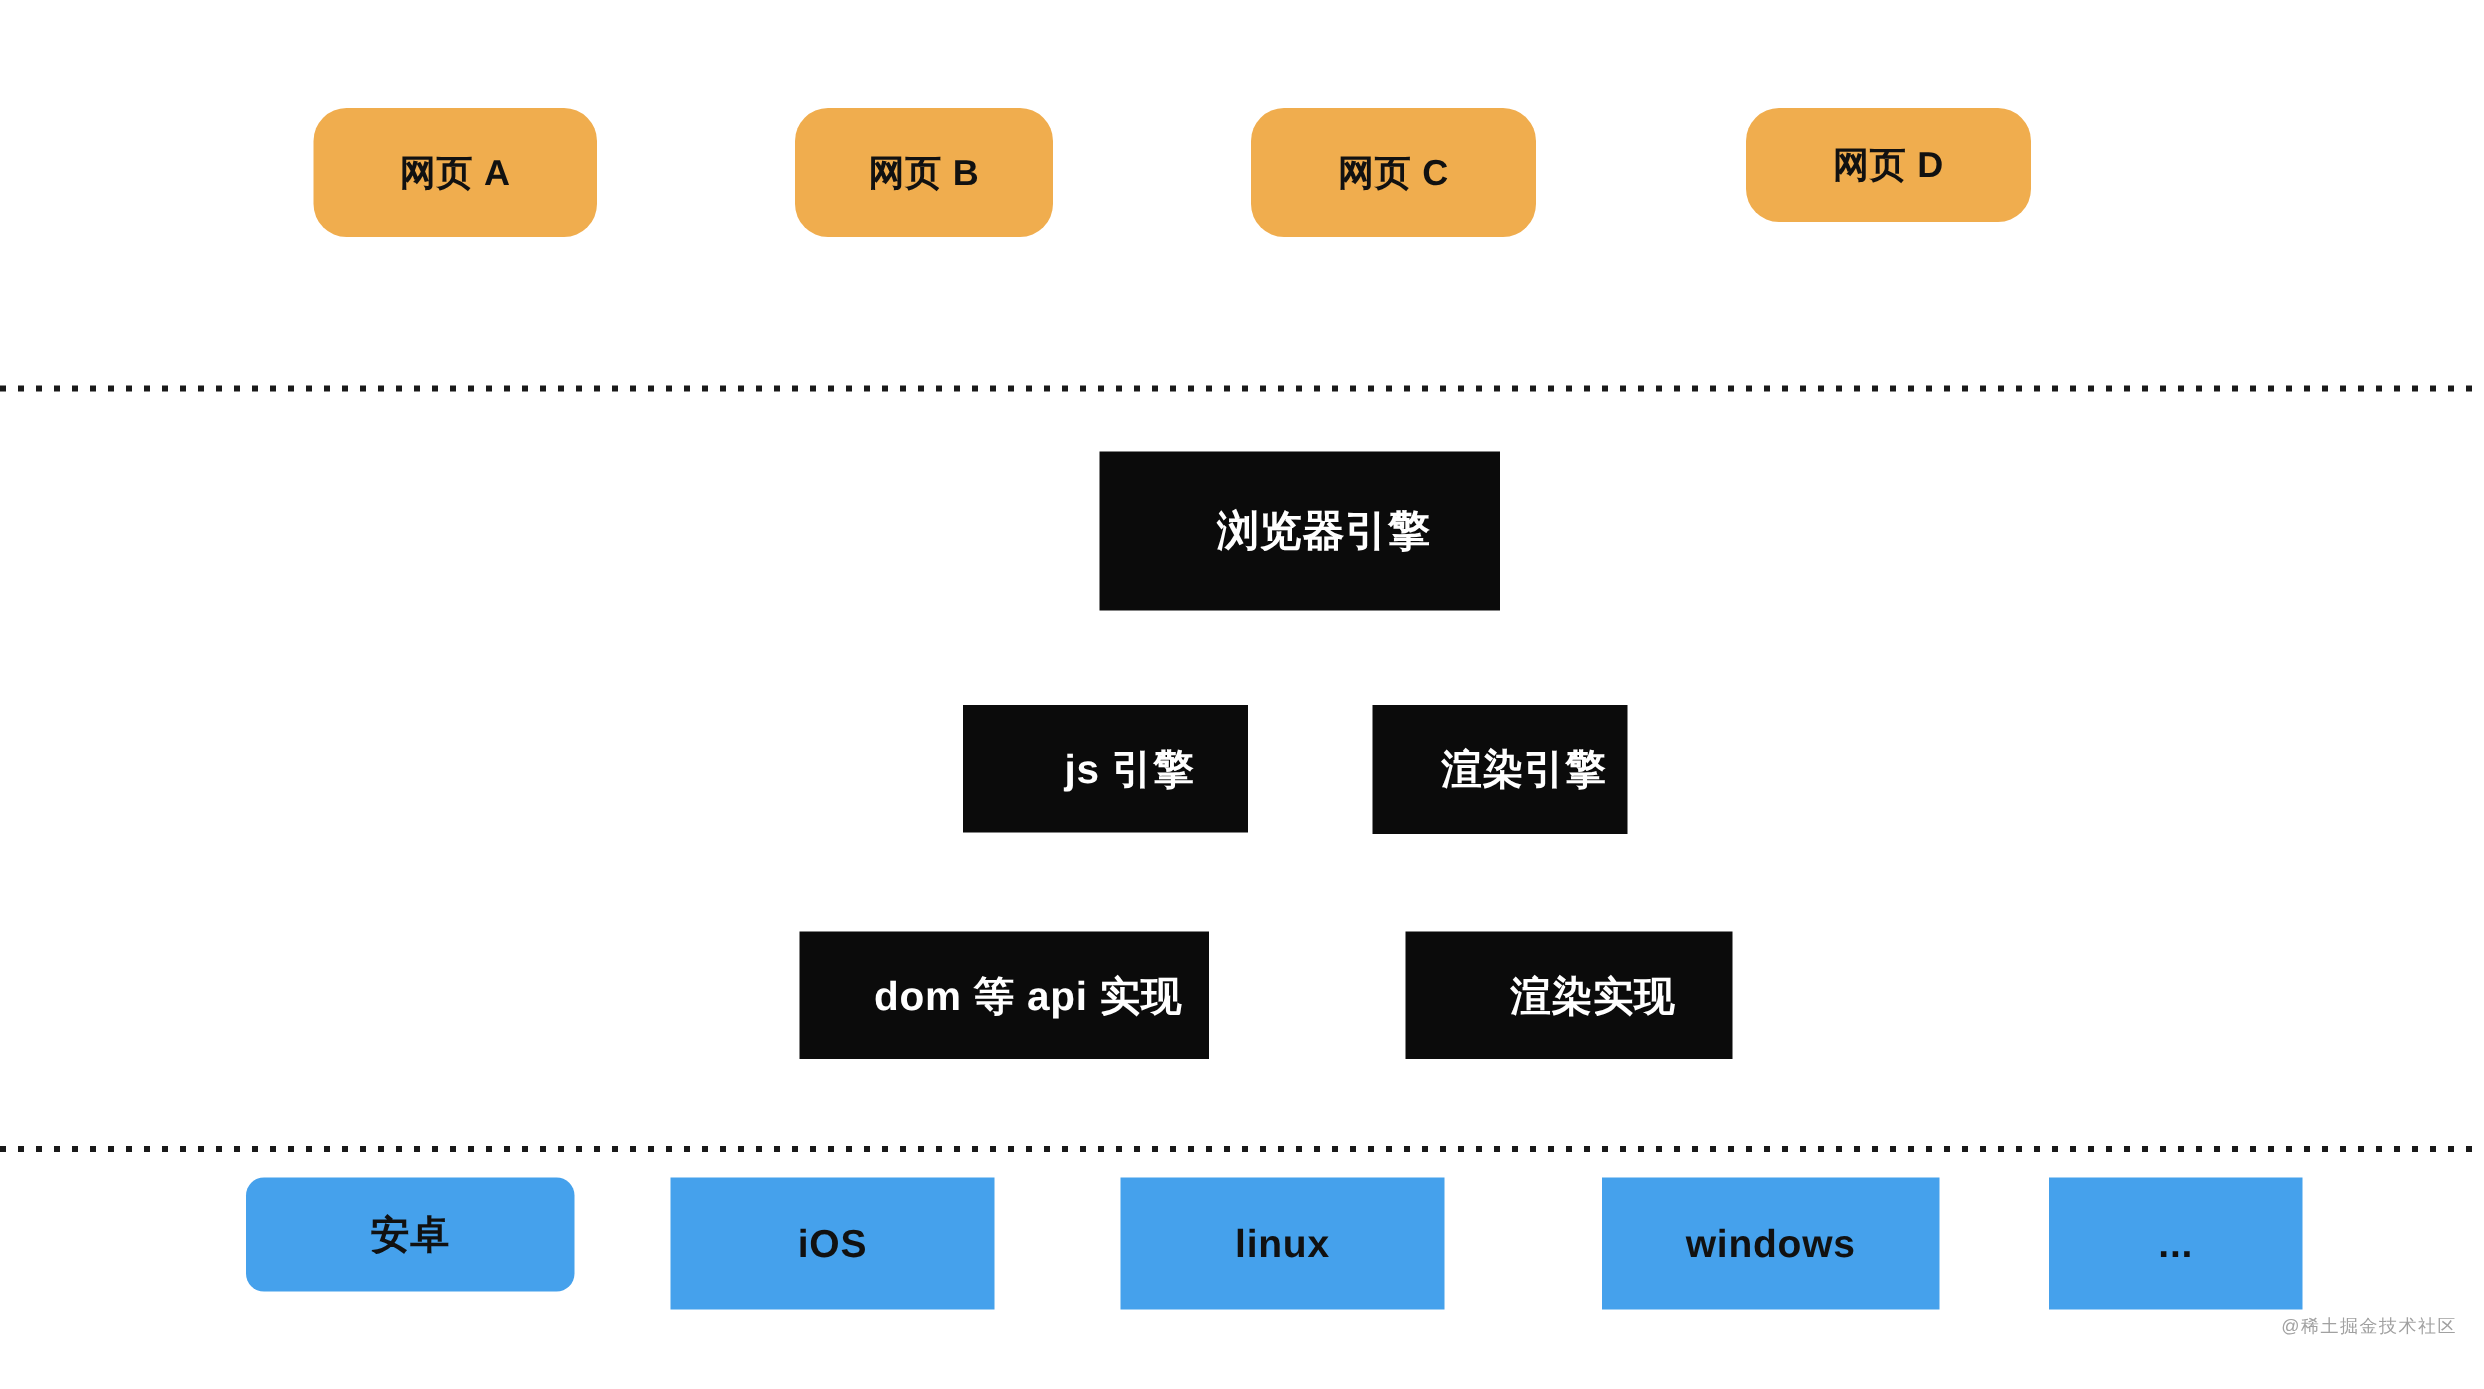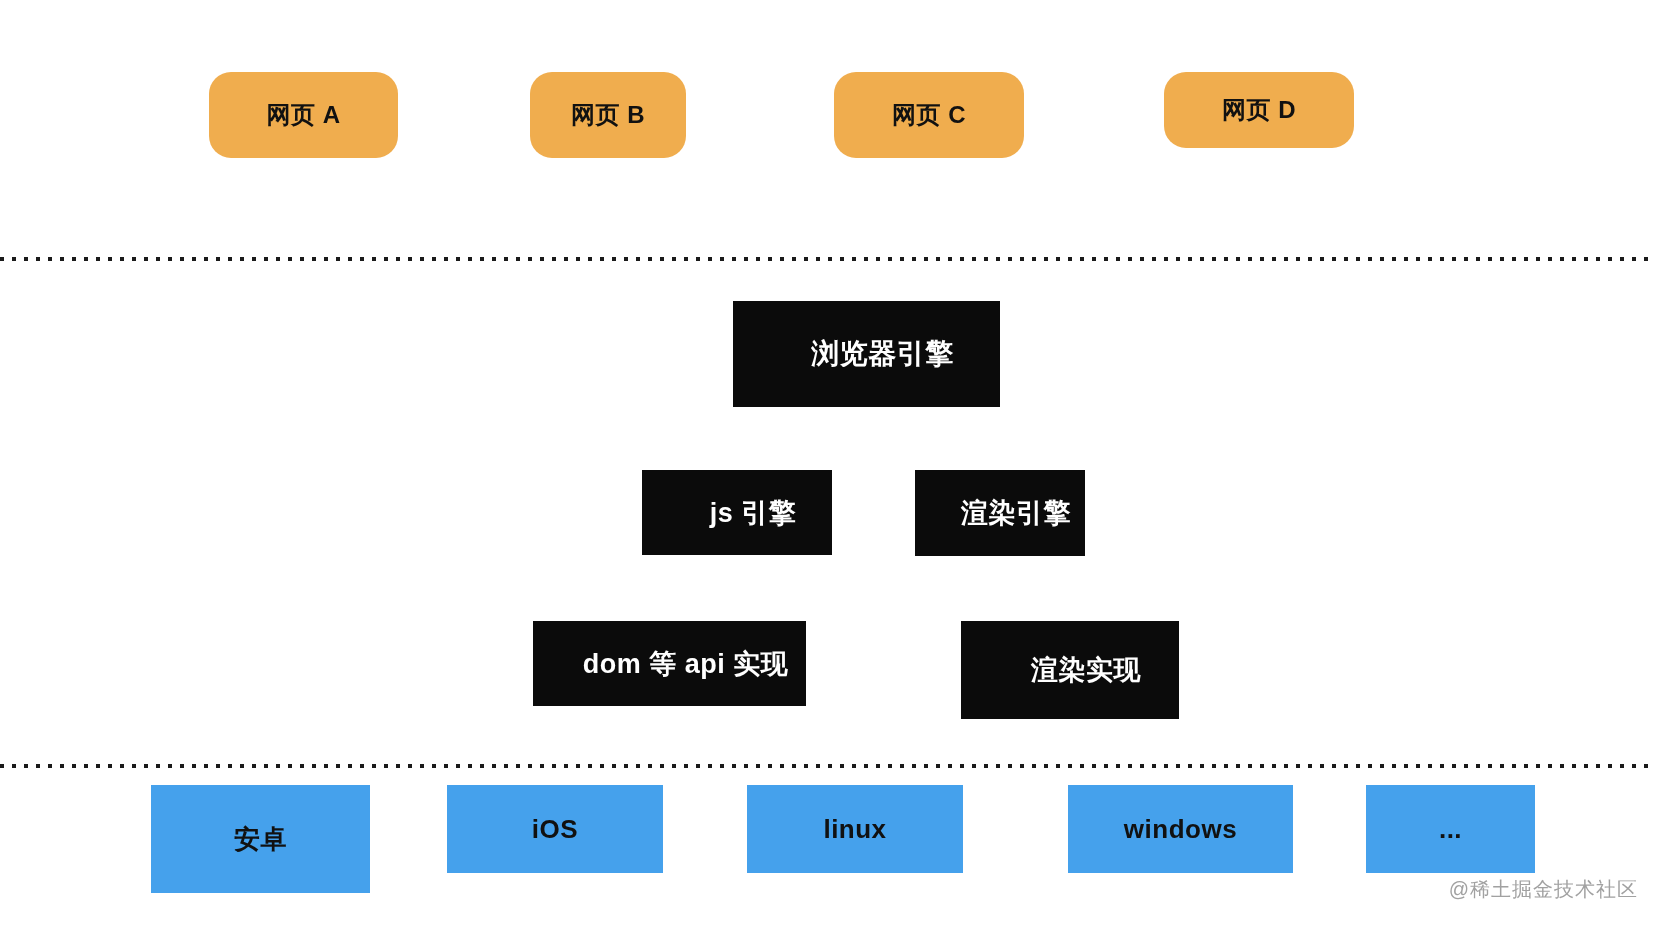--- a/index.html
+++ b/index.html
@@ -51,34 +51,34 @@
       var(--separator, #1a1a1a) 0px,
       var(--separator, #1a1a1a) 4px,
       transparent 4px,
       transparent 12px
     );
   }
   .watermark {
     position: absolute;
     top: 876px;
     right: 18px;
-    font-size: 20px;
+    font-size: 12px;
     color: var(--watermark, #a1a1a1);
     letter-spacing: 1px;
   }
 </style>
 </head>
 <body>
 
 <div class="canvas">
 
   <div class="box box-orange" style="left:209px; top:72px; width:189px; height:86px;">
     <span>网页 A</span>
   </div>
-  <div class="box box-orange" style="left:530px; top:72px; width:156px; height:86px;text-align:center;">
+  <div class="box box-orange" style="left:530px; top:72px; width:172px; height:86px;text-align:center;">
     <span>网页 B</span>
   </div>
   <div class="box box-orange" style="left:834px; top:72px; width:190px; height:86px;">
     <span>网页 C</span>
   </div>
   <div class="box box-orange" style="left:1164px; top:72px; width:190px; height:76px;">
     <span>网页 D</span>
   </div>
 
   <div class="separator" style="top:257px;"></div>
@@ -90,27 +90,27 @@
   <div class="box box-black" style="left:642px; top:470px; width:190px; height:85px;">
     <span>js 引擎</span>
   </div>
   <div class="box box-black" style="left:915px; top:470px; width:170px; height:86px;">
     <span>渲染引擎</span>
   </div>
 
   <div class="box box-black" style="left:533px; top:621px; width:273px; height:85px;">
     <span>dom 等 api 实现</span>
   </div>
-  <div class="box box-black" style="left:937px; top:621px; width:218px; height:98px;margin-left:24px;">
+  <div class="box box-black" style="left:937px; top:621px; width:218px; height:85px;">
     <span>渲染实现</span>
   </div>
 
   <div class="separator" style="top:764px;"></div>
 
-  <div class="box box-blue" style="left:151px; top:785px; width:219px; height:108px;">
+  <div class="box box-blue" style="left:164px; top:785px; width:219px; height:76px;border-radius:12px;">
     <span>安卓</span>
   </div>
   <div class="box box-blue" style="left:447px; top:785px; width:216px; height:88px;">
     <span>iOS</span>
   </div>
   <div class="box box-blue" style="left:747px; top:785px; width:216px; height:88px;">
     <span>linux</span>
   </div>
   <div class="box box-blue" style="left:1068px; top:785px; width:225px; height:88px;">
     <span>windows</span>

